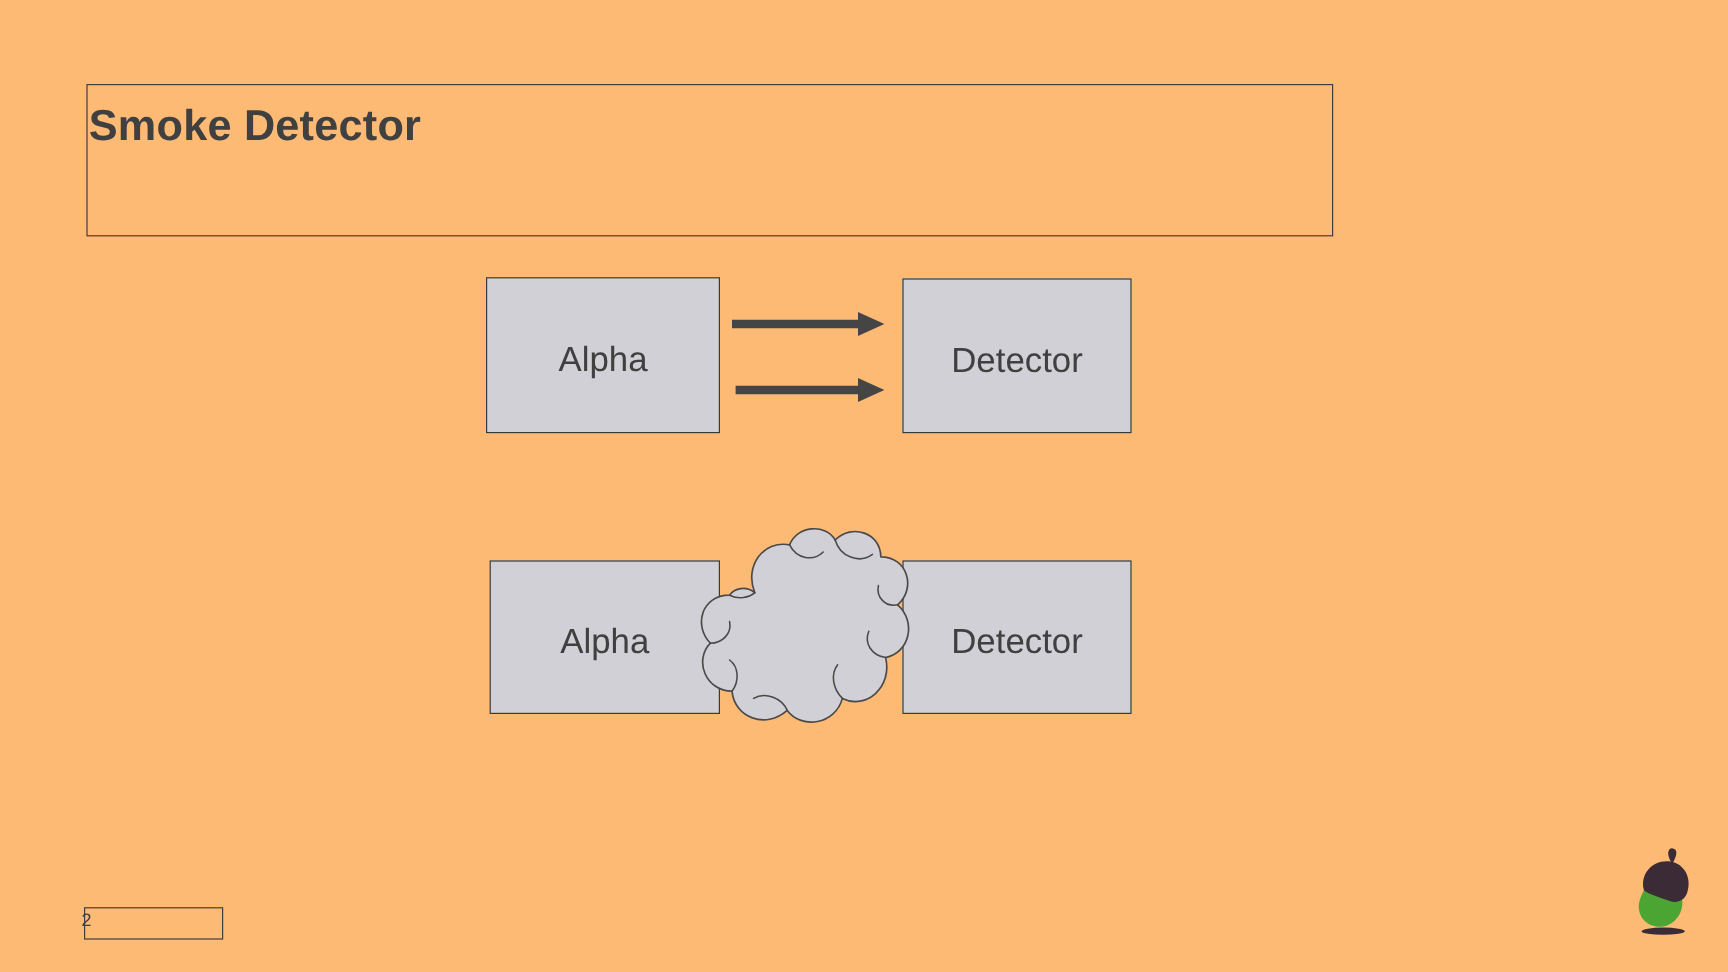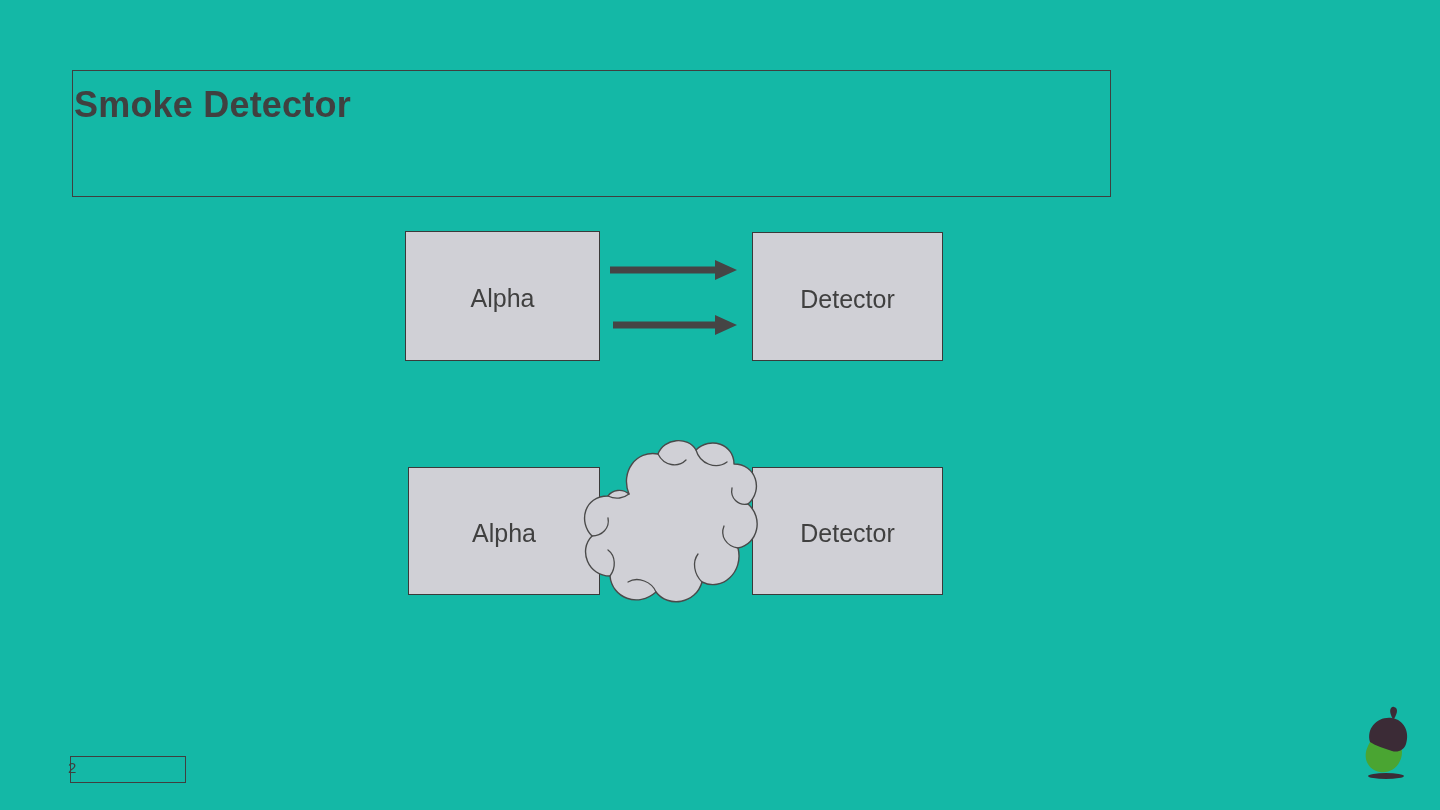--- a/index.html
+++ b/index.html
@@ -16,21 +16,21 @@
     -webkit-font-smoothing: antialiased;
   }
 
   
   #slide {
     position: absolute;
     left: 0;
     top: 0;
     width: 1440px;
     height: 810px;
-    background: #14b8a6;
+    background: #fdba74;
   }
 
   
   #title-box {
     position: absolute;
     left: 72px;
     top: 70px;
     width: 1039px;
     height: 127px;
     border: 1px solid #3f3f3f;
@@ -54,21 +54,21 @@
     position: absolute;
     background: #d0d0d6;
     border: 1px solid #3a3a3a;
     box-sizing: border-box;
   }
   .proc-label {
     position: absolute;
     left: 0;
     right: 0;
     text-align: center;
-    font-size: 25px;
+    font-size: 29px;
     color: #404040;
     white-space: nowrap;
   }
 
   
   #box-alpha-1   { left: 405px; top: 231px; width: 195px; height: 130px; }
   #box-detector-1{ left: 752px; top: 232px; width: 191px; height: 129px; }
   #label-alpha-1   { top: 52px; }
   #label-detector-1{ top: 52px; }
 

